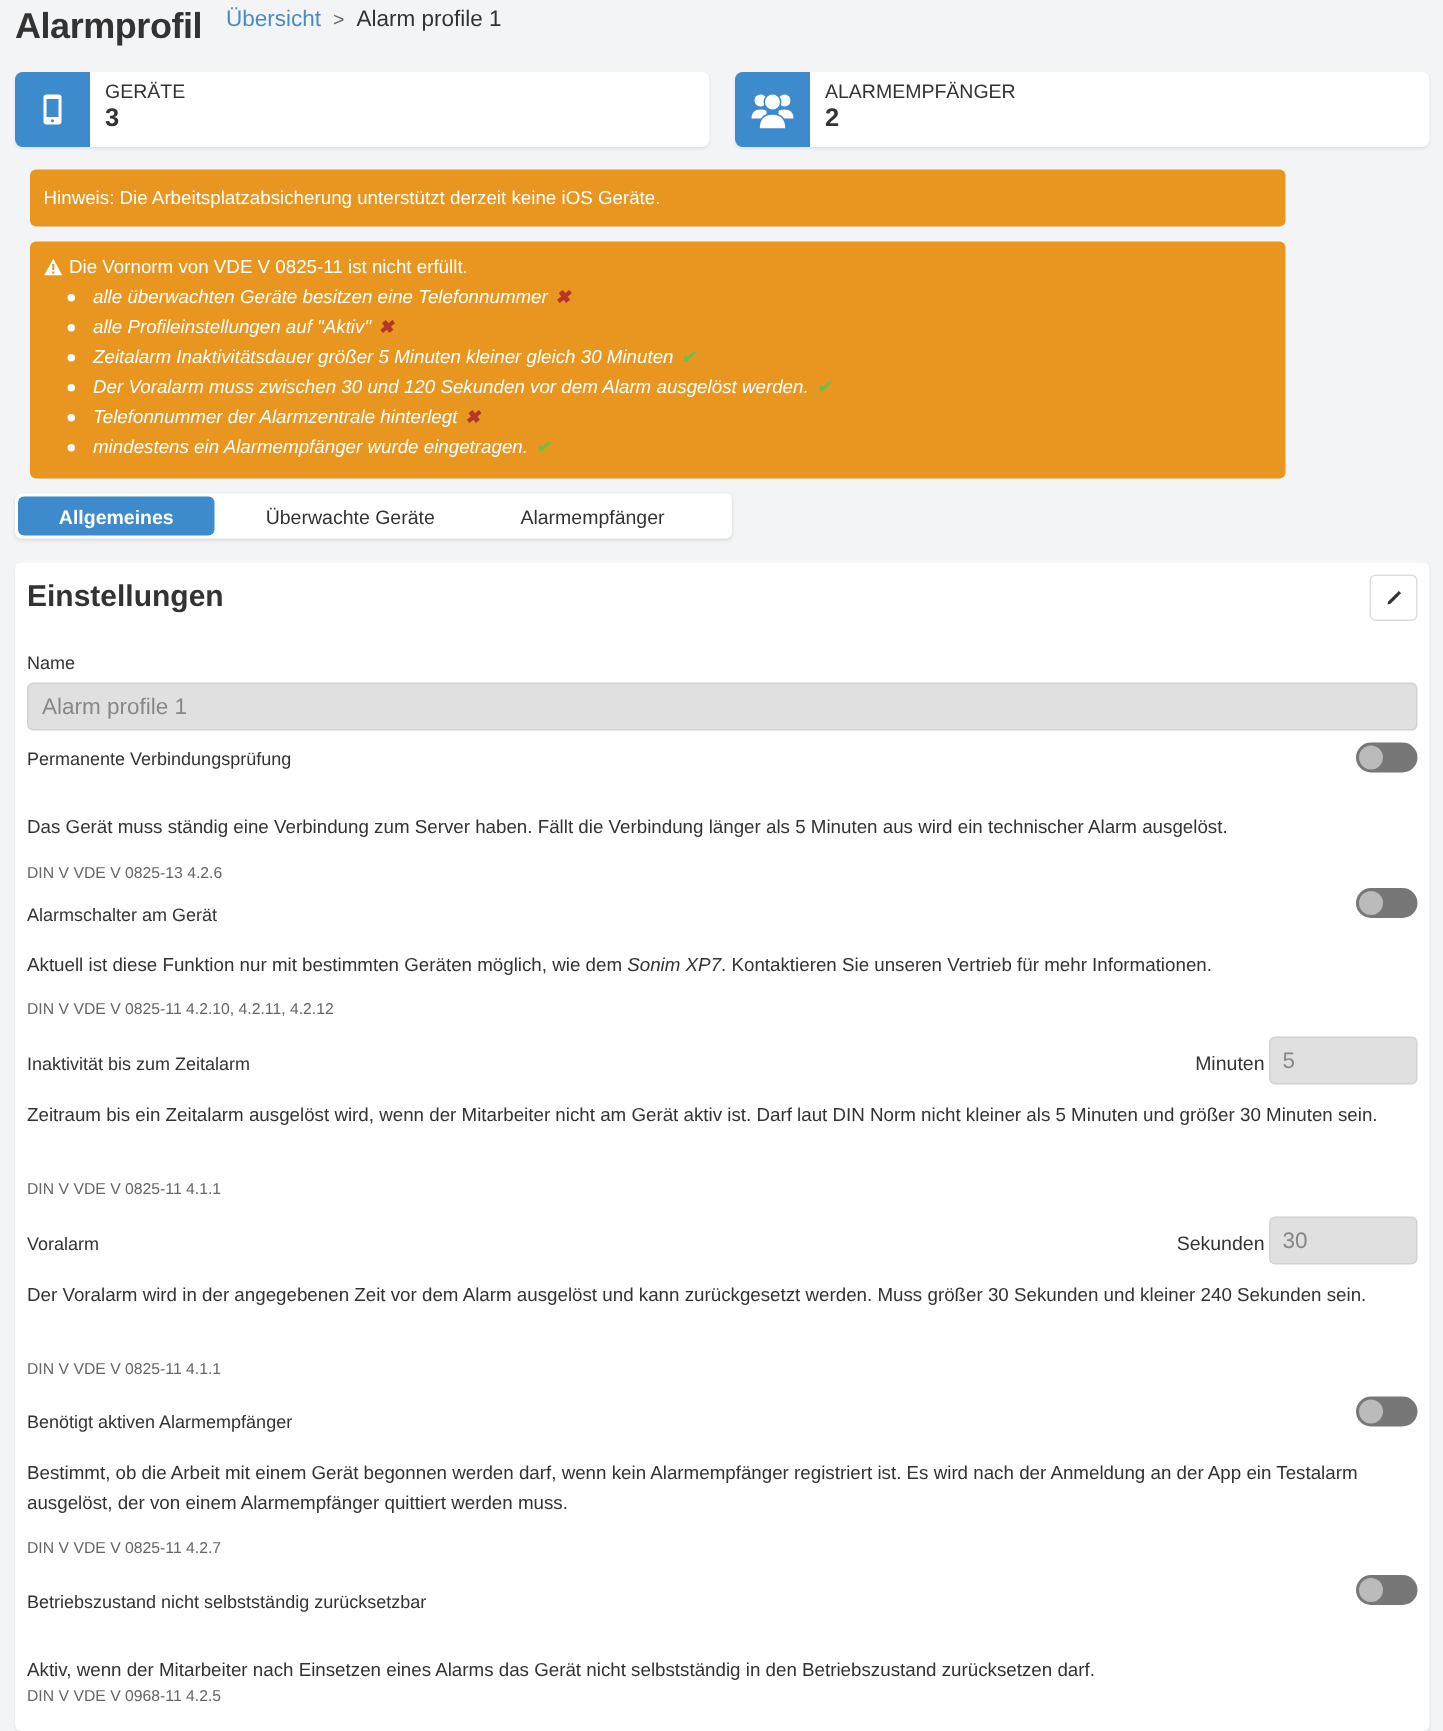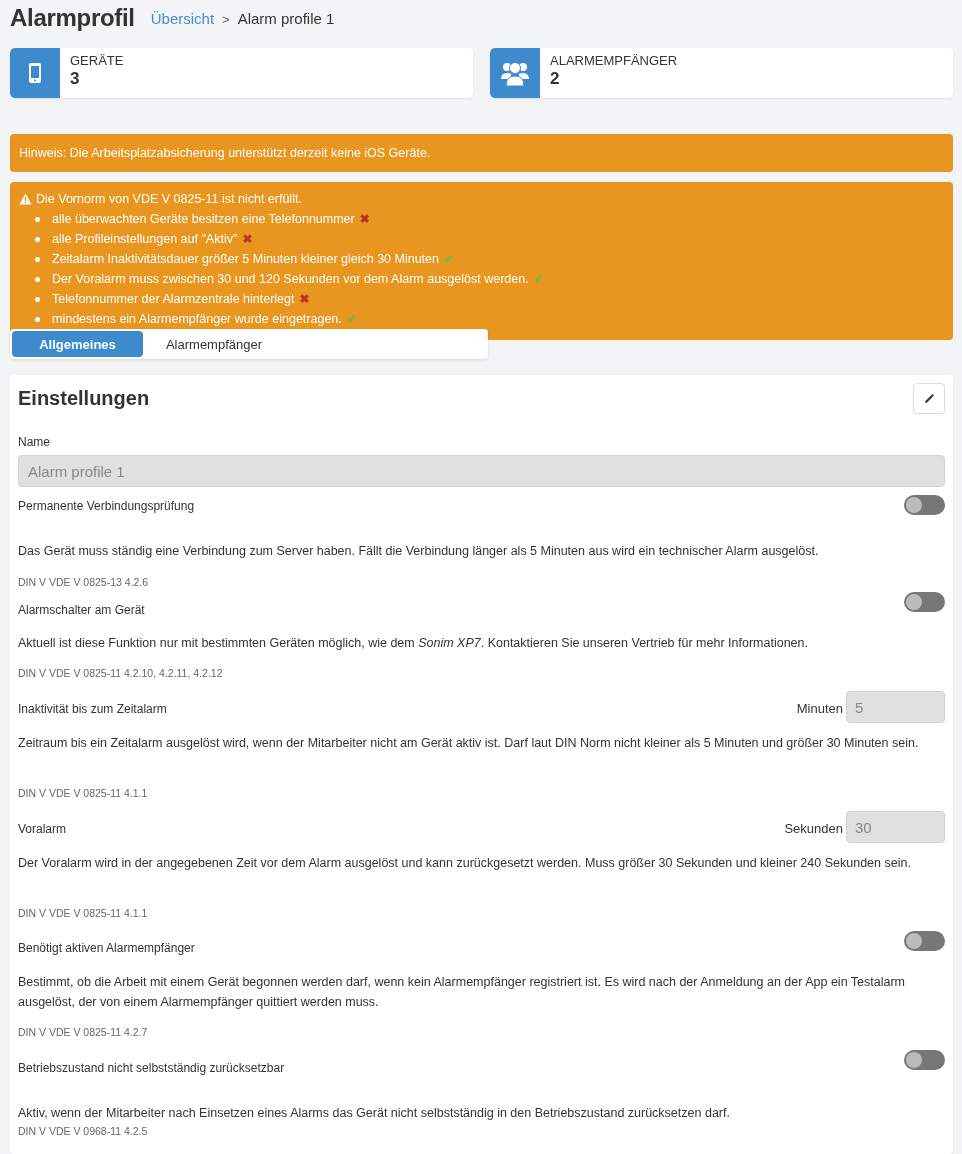--- a/index.html
+++ b/index.html
@@ -1,36 +1,36 @@
 <!DOCTYPE html>
 <html><head>
 <meta charset="utf-8">
 <style>
   * { box-sizing: border-box; margin: 0; padding: 0; }
   html, body { width: 962px; height: 1154px; overflow: hidden; }
   body { background: #f3f4f6; font-family: "Liberation Sans", sans-serif; color: #333; position: relative; }
 
-  .header { position: absolute; left: 10px; top: 4px; display: flex; align-items: center; }
+  .header { position: absolute; left: 10px; top: 4px; display: flex; align-items: flex-start; }
   .page-title { font-size: 24px; font-weight: bold; color: #333; letter-spacing: -0.3px; }
   .breadcrumb { margin-left: 16px; font-size: 15px; display: flex; align-items: baseline; }
   .bc-link { color: #4a8bc7; }
   .bc-sep { color: #666; margin: 0 8px; font-size: 13px; }
   .bc-current { color: #333; }
 
   .stat-card { position: absolute; top: 48px; height: 50px; background: #fff; border-radius: 5px; display: flex; overflow: hidden; box-shadow: 0 1px 2px rgba(0,0,0,0.08); }
   .stat-icon { width: 50px; height: 50px; background: #3d8bcd; display: flex; align-items: center; justify-content: center; }
   .stat-text { padding: 5px 10px; }
   .stat-label { font-size: 13px; color: #333; text-transform: none; }
   .stat-value { font-size: 17px; font-weight: bold; color: #333; margin-top: 1px; }
 
-  .alert { position: absolute; left: 10px; width: 943px; background: #e8961f; border-radius: 4px; color: #fff; font-size: 12.5px; margin-top: 21px; }
+  .alert { position: absolute; left: 20px; width: 837px; background: #e8961f; border-radius: 4px; color: #fff; font-size: 12.5px; }
   .alert-hint { top: 113px; height: 38px; padding: 12px 9px; }
   .alert-norm { top: 161px; height: 158px; padding: 10px 9px; }
   .norm-title { display: flex; align-items: center; }
-  .norm-list { list-style: none; margin-top: 3px; padding-left: 16px; }
+  .norm-list { list-style: none; margin-top: 3px; padding-left: 16px; font-style: italic; }
   .norm-list li { height: 20px; display: flex; align-items: center; }
   .bullet { width: 5px; height: 5px; background: #fff; border-radius: 50%; margin-right: 12px; flex: none; }
   .mark-x { color: #b5352a; font-weight: bold; margin-left: 5px; font-size: 12px; }
   .mark-ok { color: #6cc04a; font-weight: bold; margin-left: 5px; font-size: 12px; }
 
   .tabs { position: absolute; left: 10px; top: 329px; width: 478px; height: 30px; background: #fff; border-radius: 4px; box-shadow: 0 1px 3px rgba(0,0,0,0.12); display: flex; align-items: center; padding: 2px; }
   .tab { height: 26px; display: flex; align-items: center; justify-content: center; font-size: 13px; color: #333; border-radius: 4px; cursor: pointer; }
   .tab.active { background: #3d8bcd; color: #fff; font-weight: bold; }
 
   .panel { position: absolute; left: 10px; top: 375px; width: 943px; height: 779px; background: #fff; border-radius: 4px; box-shadow: 0 1px 2px rgba(0,0,0,0.08); }
@@ -132,20 +132,21 @@
     <li>
         <span class="bullet"></span>
         <span>mindestens ein Alarmempfänger wurde eingetragen.</span>
         <span class="mark-ok">✔</span>
       </li>
   </ul>
 </div>
 
 <div class="tabs">
   <div class="tab active" style="width:131px;">Allgemeines</div>
+  <div class="tab" style="width:181px;">Überwachte Geräte</div>
   <div class="tab" style="width:142px;">Alarmempfänger</div>
 </div>
 
 <div class="panel">
   <div class="panel-title">Einstellungen</div>
   <div class="edit-btn">
     <span style="display:inline-flex;">
       <svg width="12" height="12" viewBox="0 0 12 12">
           <path d="M2 10 L2.5 8 L8.5 2 L10 3.5 L4 9.5 Z" fill="#333"></path>
           <path d="M9 1.5 L10.5 3" stroke="#333" stroke-width="1.5"></path>

